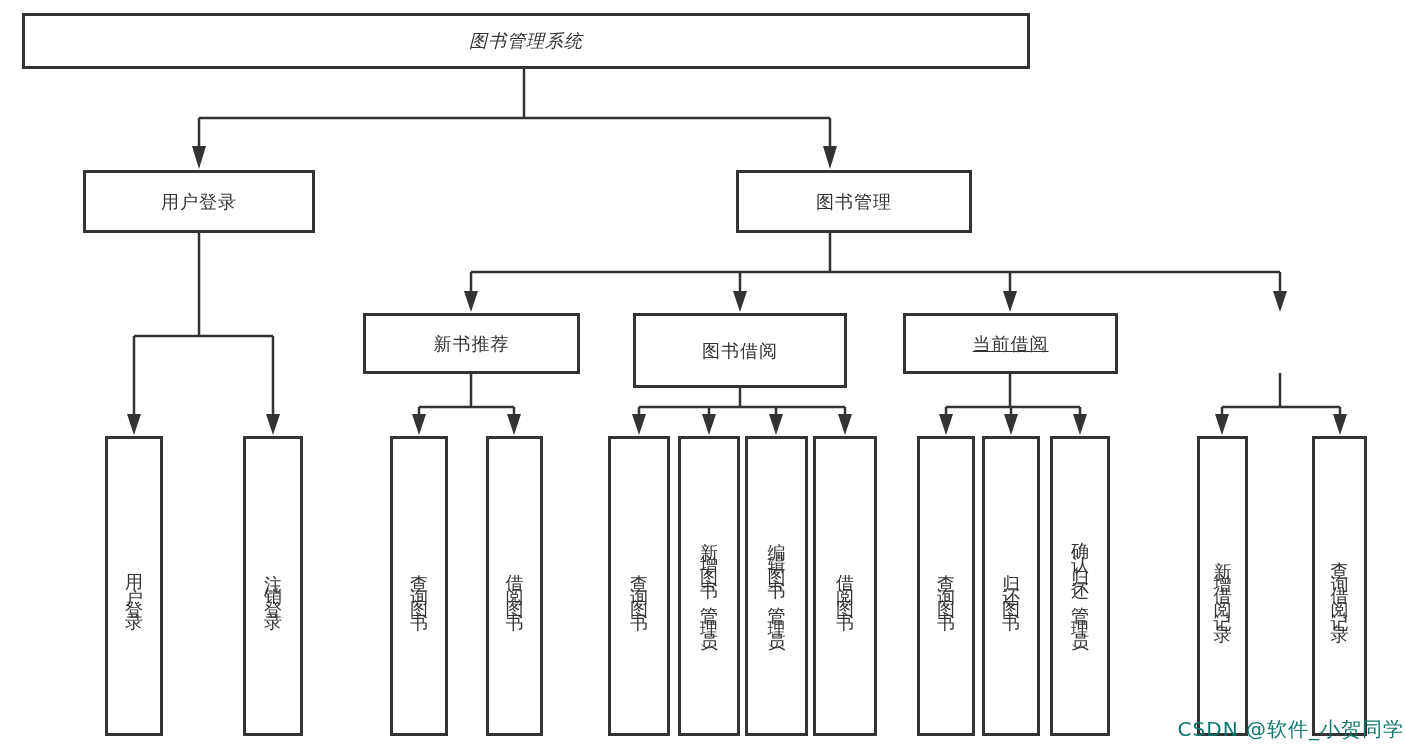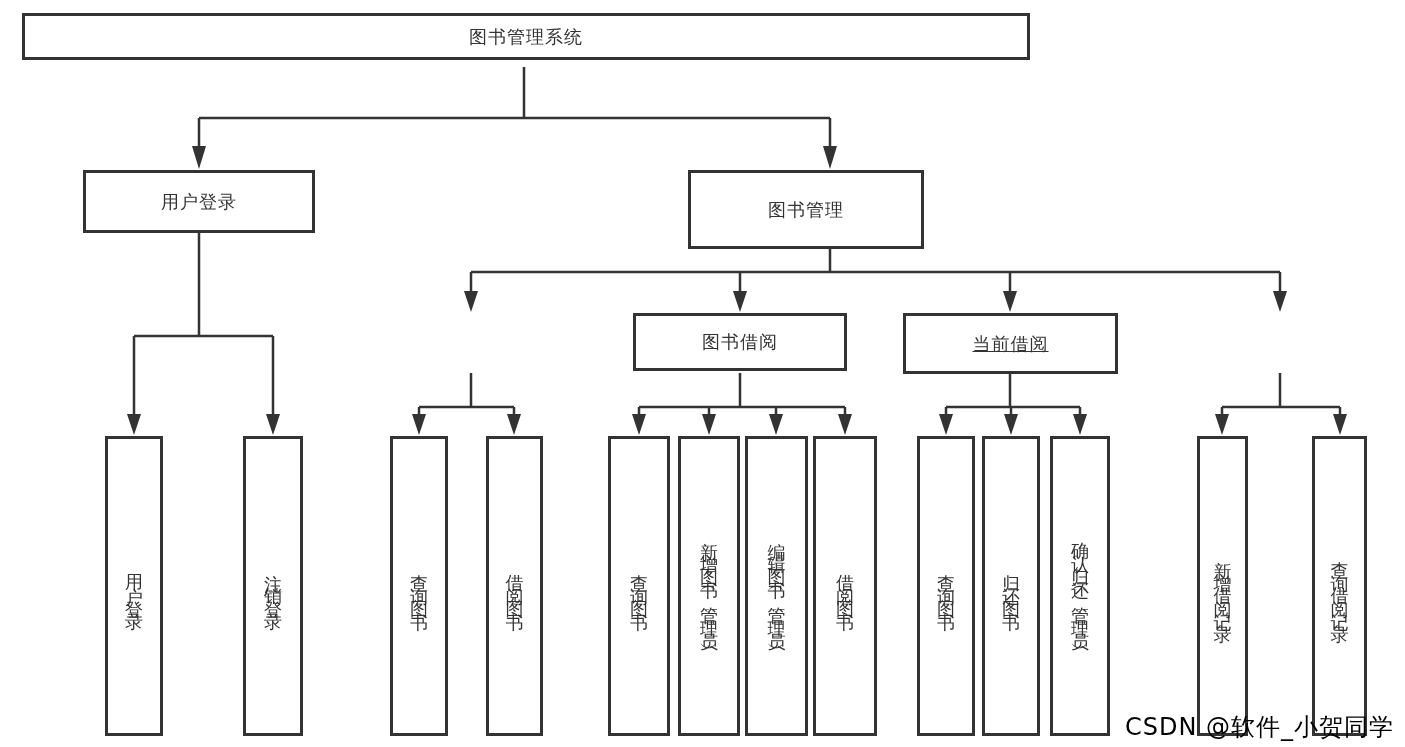--- a/index.html
+++ b/index.html
@@ -41,24 +41,24 @@
   .node.v .label {
     writing-mode: vertical-rl;
     text-orientation: mixed;
     font-size: 18px;
     letter-spacing: 13px;
     line-height: 1;
     white-space: nowrap;
   }
   .watermark {
     position: absolute;
-    right: 11px;
+    right: 1px;
     bottom: 4px;
-    font-size: 24px;
-    color: #000000;
+    font-size: 20px;
+    color: #0f766e;
     letter-spacing: 1px;
     z-index: 2;
     white-space: nowrap;
   }
 </style>
 </head>
 <body>
 
 <div class="canvas">
 
@@ -108,32 +108,35 @@
 
       <polygon points="939,414 953,414 946,435"></polygon>
       <polygon points="1004,414 1018,414 1011,435"></polygon>
       <polygon points="1073,414 1087,414 1080,435"></polygon>
 
       <polygon points="1215,414 1229,414 1222,435"></polygon>
       <polygon points="1333,414 1347,414 1340,435"></polygon>
     </g>
   </svg>
 
-  <div class="node h" style="left:22px; top:13px; width:1008px; height:47px;">
+  <div class="node h" style="left:22px; top:13px; width:1008px; height:56px;font-style:italic;">
     <span class="label">图书管理系统</span>
   </div>
 
   <div class="node h" style="left:83px; top:170px; width:232px; height:63px;">
     <span class="label">用户登录</span>
   </div>
-  <div class="node h" style="left:688px; top:170px; width:236px; height:79px;">
+  <div class="node h" style="left:736px; top:170px; width:236px; height:63px;">
     <span class="label">图书管理</span>
   </div>
 
-  <div class="node h" style="left:633px; top:313px; width:214px; height:58px;">
+  <div class="node h" style="left:363px; top:313px; width:217px; height:61px;">
+    <span class="label">新书推荐</span>
+  </div>
+  <div class="node h" style="left:633px; top:313px; width:214px; height:75px;">
     <span class="label">图书借阅</span>
   </div>
   <div class="node h" style="left:903px; top:313px; width:215px; height:61px;text-decoration:underline;">
     <span class="label">当前借阅</span>
   </div>
 
   <div class="node v" style="left:105px; top:436px; width:58px; height:300px;">
     <span class="label">用户登录</span>
   </div>
   <div class="node v" style="left:243px; top:436px; width:60px; height:300px;">

